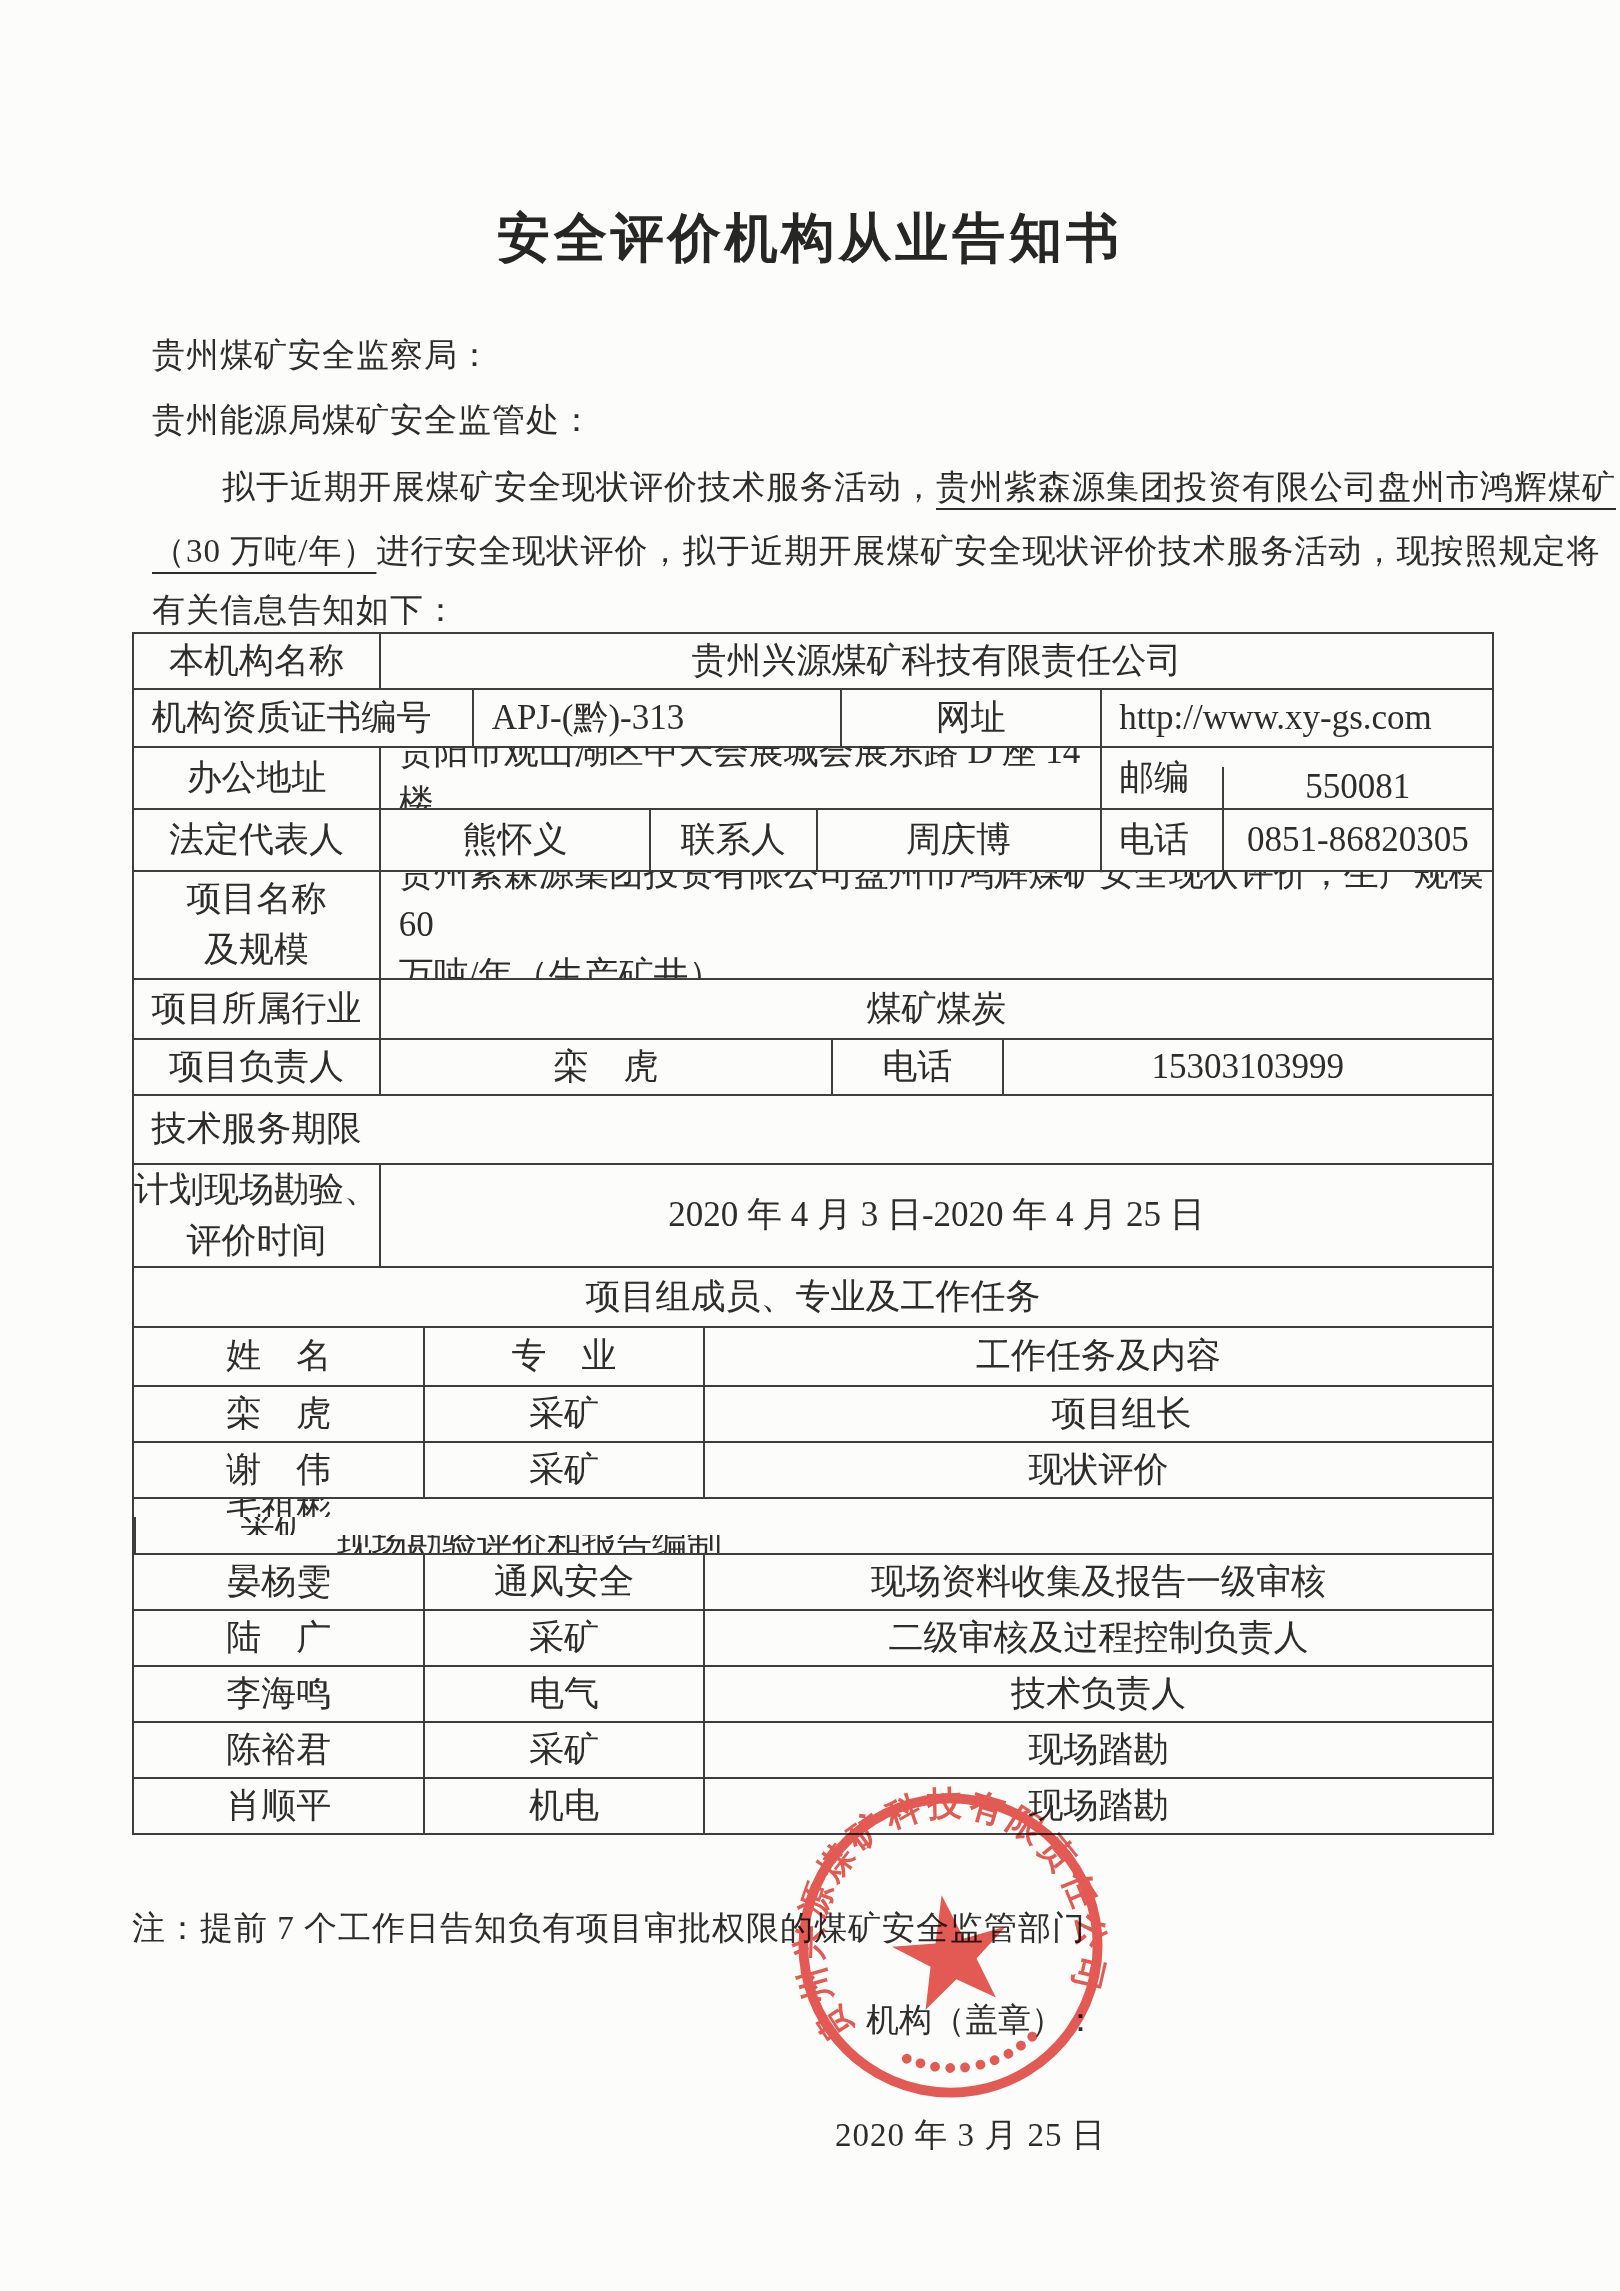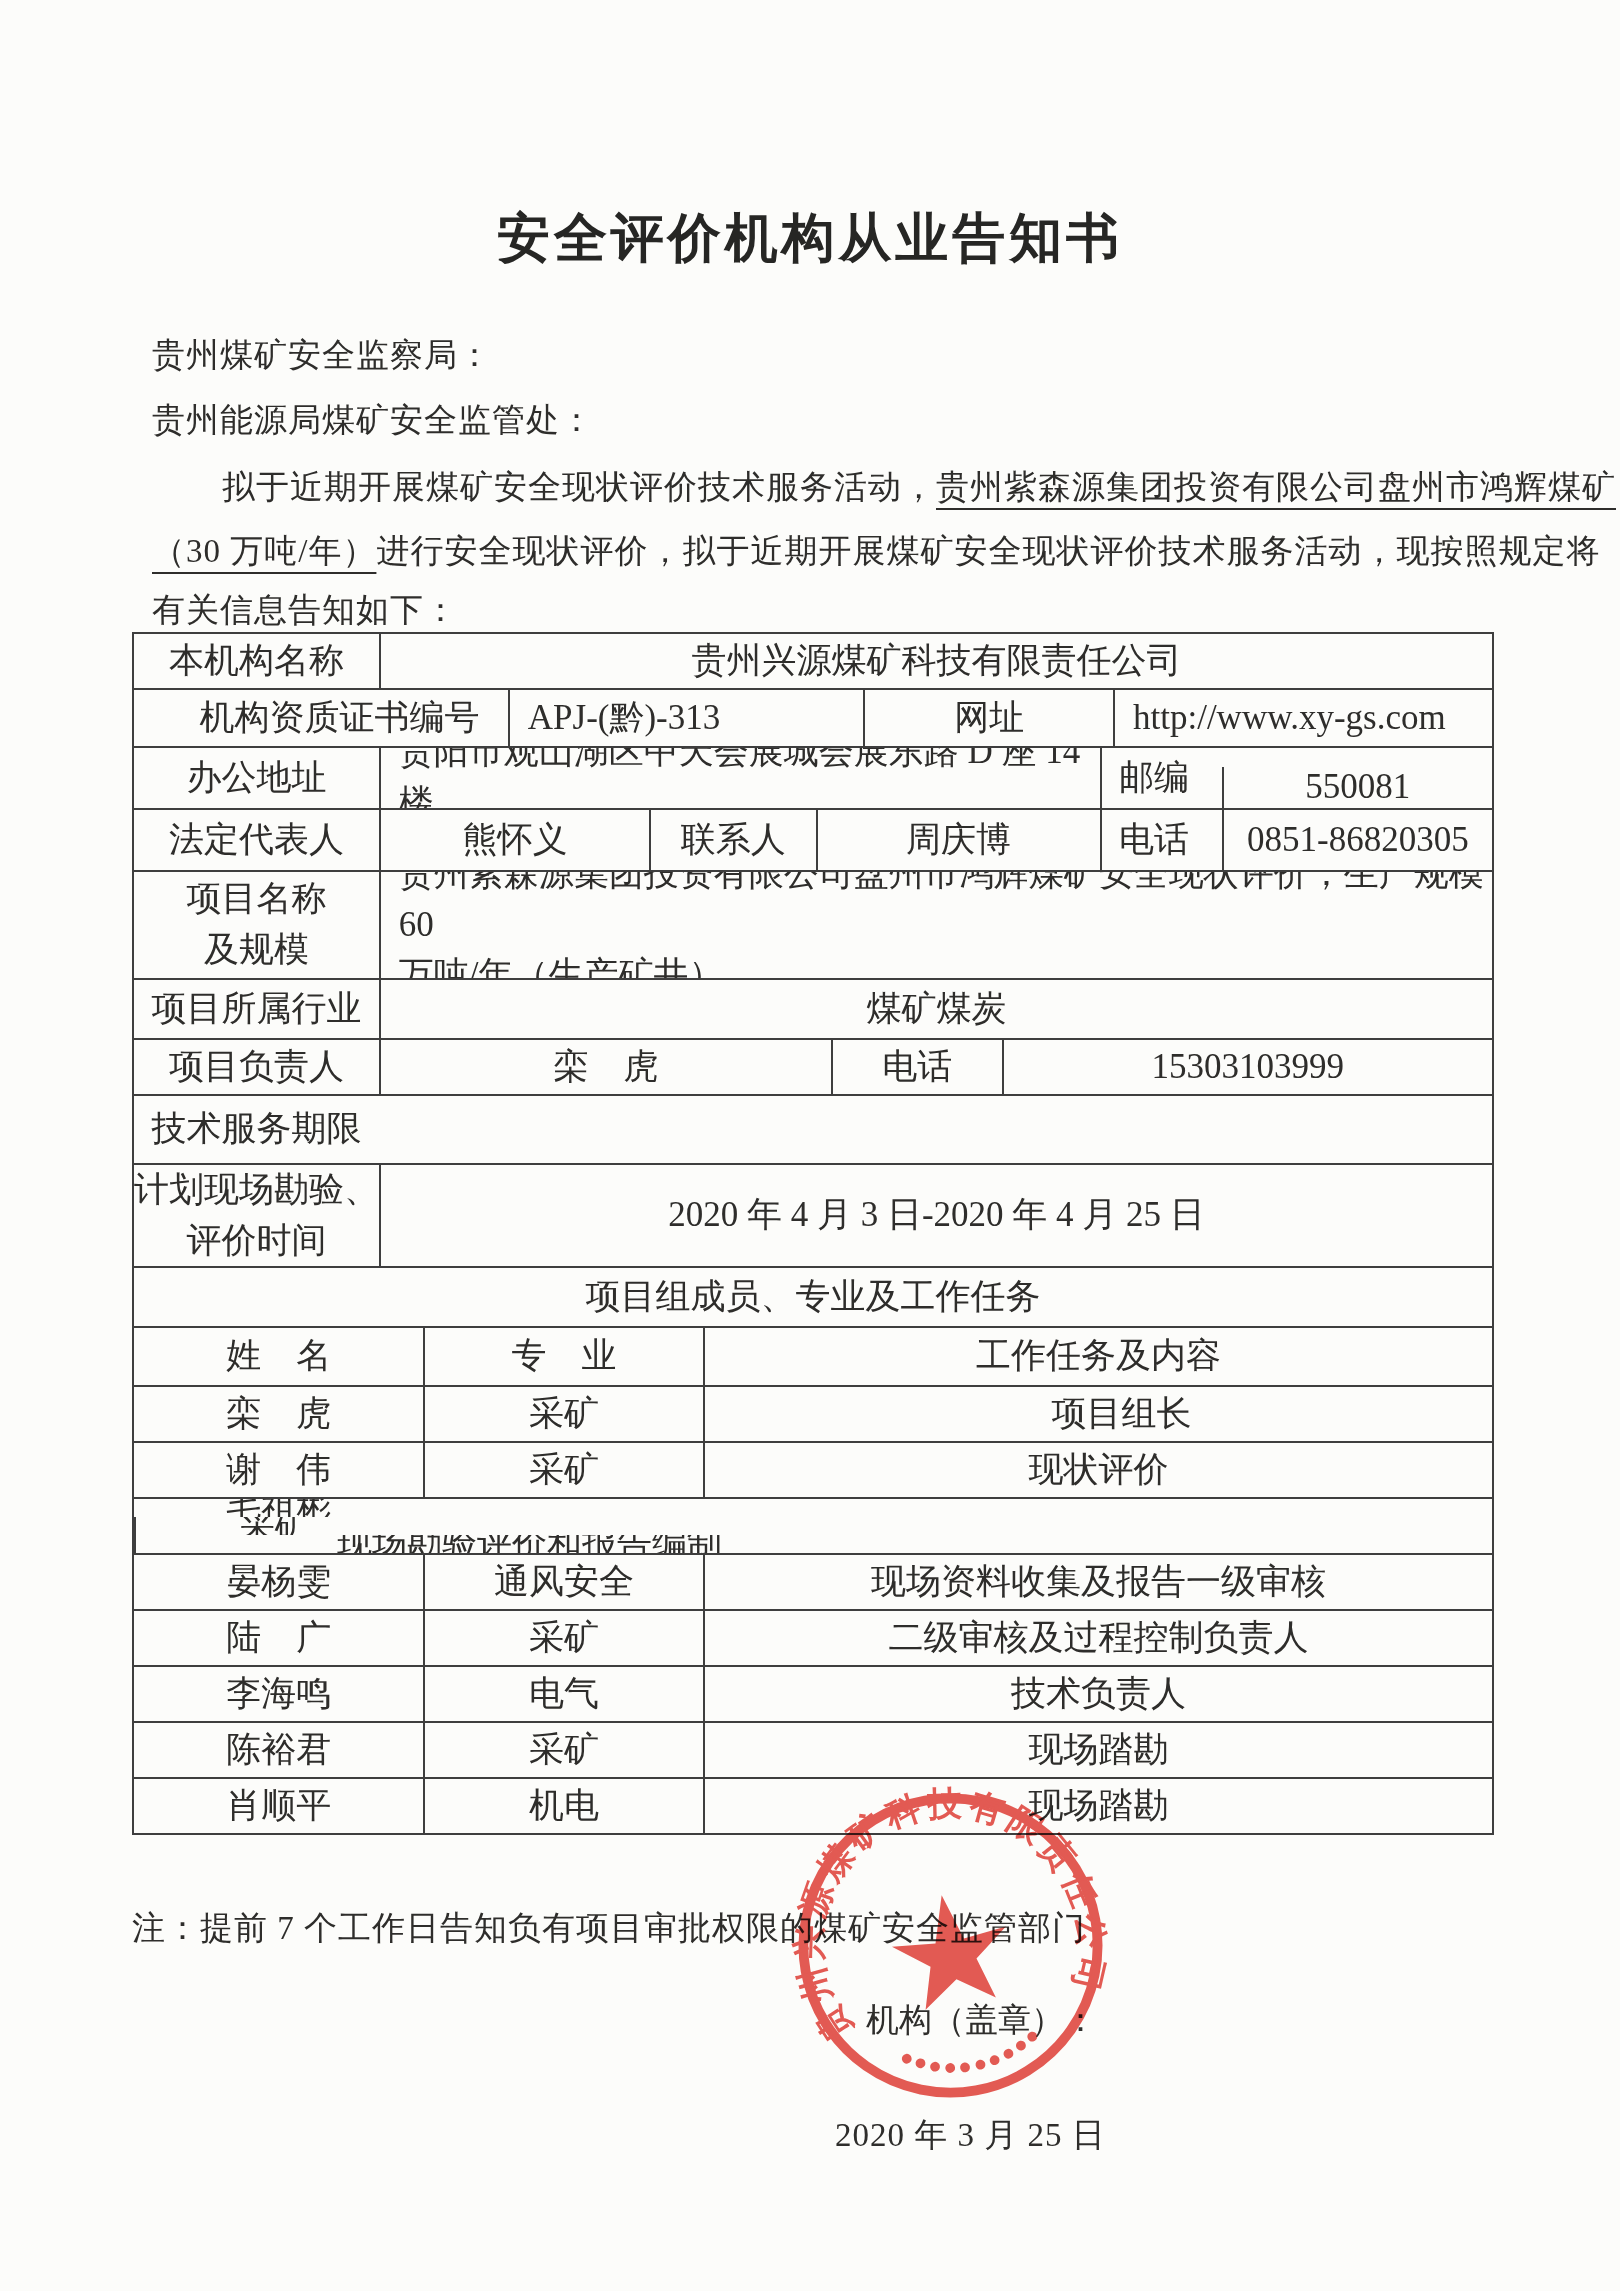--- a/index.html
+++ b/index.html
@@ -63,21 +63,21 @@
 
   <div class="line para1"><span>拟于近期开展煤矿安全现状评价技术服务活动，</span><span class="uline">贵州紫森源集团投资有限公司盘州市鸿辉煤矿</span></div>
   <div class="line para2"><span class="uline">（30 万吨/年）</span><span>进行安全现状评价，拟于近期开展煤矿安全现状评价技术服务活动，现按照规定将</span></div>
   <div class="line para3">有关信息告知如下：</div>
 
   <div class="itable">
       <div class="trow" style="height: 54px;">
         <div class="tcell ac" style="width: 18.05%;">本机构名称</div>
         <div class="tcell ac" style="width: 81.95%;">贵州兴源煤矿科技有限责任公司</div>
       </div>
-      <div class="trow" style="height: 56px; padding-left: 48px;">
+      <div class="trow" style="height: 56px;">
         <div class="tcell al" style="width: 24.9%;">机构资质证书编号</div>
         <div class="tcell al" style="width: 27.1%;">APJ-(黔)-313</div>
         <div class="tcell ac" style="width: 19.1%;">网址</div>
         <div class="tcell al" style="width: 28.9%;">http://www.xy-gs.com</div>
       </div>
       <div class="trow" style="height: 60px;">
         <div class="tcell ac" style="width: 18.05%;">办公地址</div>
         <div class="tcell al" style="width: 53.05%;">贵阳市观山湖区中天会展城会展东路 D 座 14 楼</div>
         <div class="tcell al" style="width: 9%;">邮编</div>
         <div class="tcell ac" style="width: 19.9%; margin-top: 19px;">550081</div>

